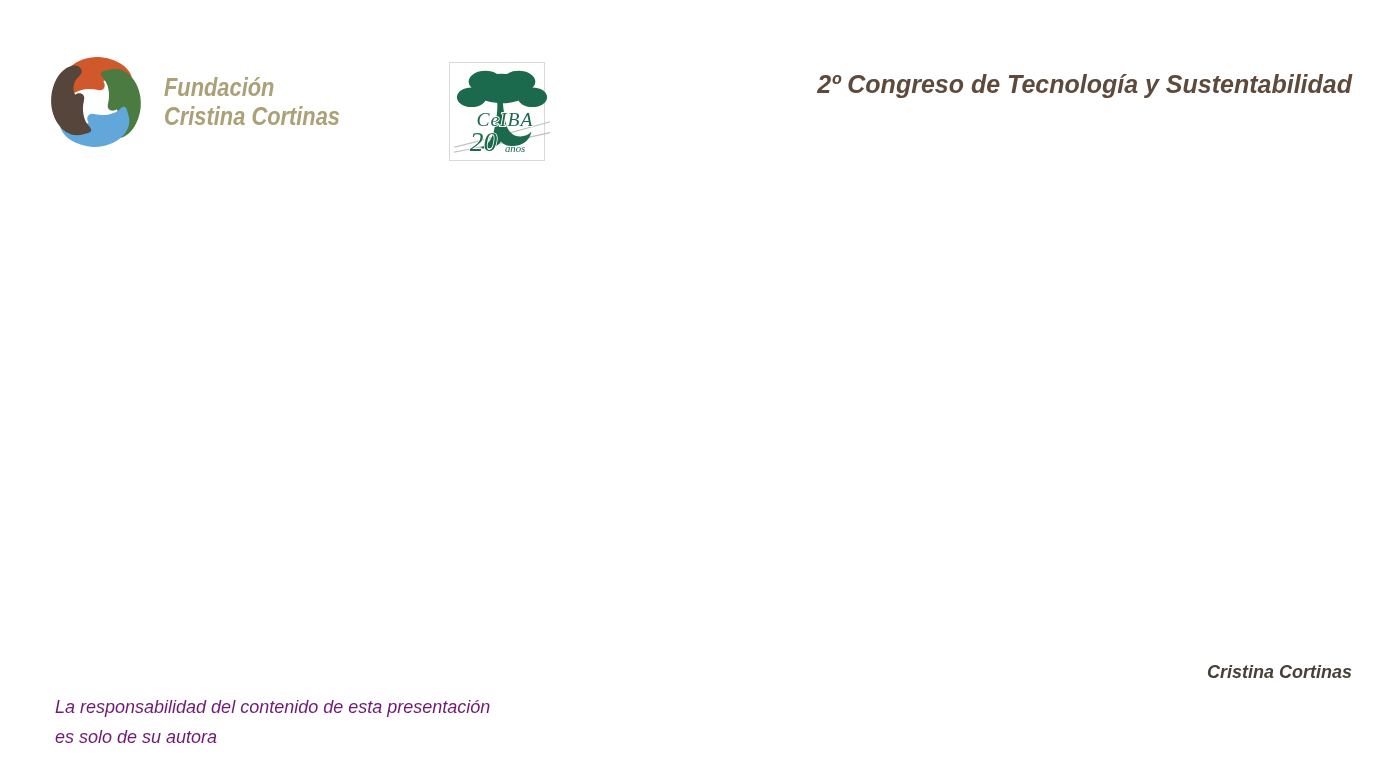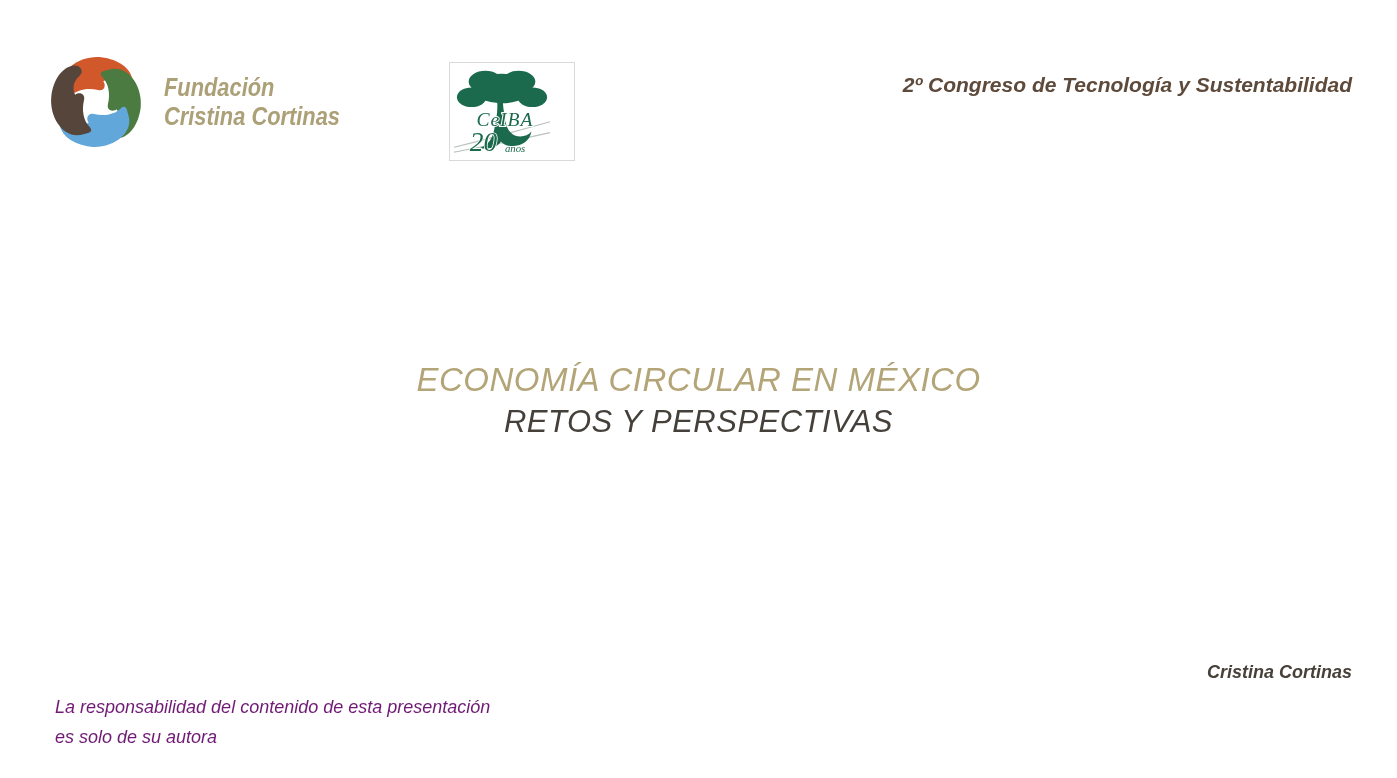--- a/index.html
+++ b/index.html
@@ -35,21 +35,21 @@
     color: #aca077;
     transform: scaleX(0.84);
     transform-origin: left top;
     white-space: nowrap;
   }
 
   
   .ceiba-box {
     position: absolute;
     left: 449px; top: 62px;
-    width: 126px; height: 99px;
+    width: 96px; height: 99px;
     background: #ffffff;
     border: 1px solid #d9d9d9;
     box-sizing: border-box;
   }
   .ceiba-box svg { display: block; width: 104px; height: 97px; }
   .ceiba-green { fill: #1c6a4d; }
   .ceiba-acronym {
     font-family: "Liberation Serif", serif;
     font-size: 20px;
     letter-spacing: 1px;
@@ -76,21 +76,21 @@
     stroke: #b9c2bc;
     stroke-width: 1.2px;
   }
 
   
   .event-block {
     position: absolute;
     right: 45px; top: 70px;
     text-align: right;
     font-weight: 700;
-    font-size: 21px;
+    font-size: 25px;
     line-height: 29px;
     color: #5e4a3b;
     white-space: nowrap;
   }
 
   
   .title-block {
     position: absolute;
     left: 0; right: 0; top: 361px;
     text-align: center;
@@ -178,24 +178,20 @@
       <text class="ceiba-acronym" x="56" y="64" text-anchor="middle">CeIBA</text>
       <text class="ceiba-20" x="20" y="90">20</text>
       <text class="ceiba-anos" x="56" y="91">años</text>
     </svg>
   </div>
 
   <div class="event-block">
     <div>2º Congreso de Tecnología y Sustentabilidad</div>
   </div>
 
-  <div class="title-block">
-    <h1 class="title-main">ECONOMÍA CIRCULAR EN MÉXICO</h1>
-    <h2 class="title-sub">RETOS Y PERSPECTIVAS</h2>
-  </div>
 
   <div class="disclaimer">
     <div>La responsabilidad del contenido de esta presentación</div>
     <div>es solo de su autora</div>
   </div>
 
   <div class="author-block">
     <div class="author-name">Cristina Cortinas</div>
   </div>
 

